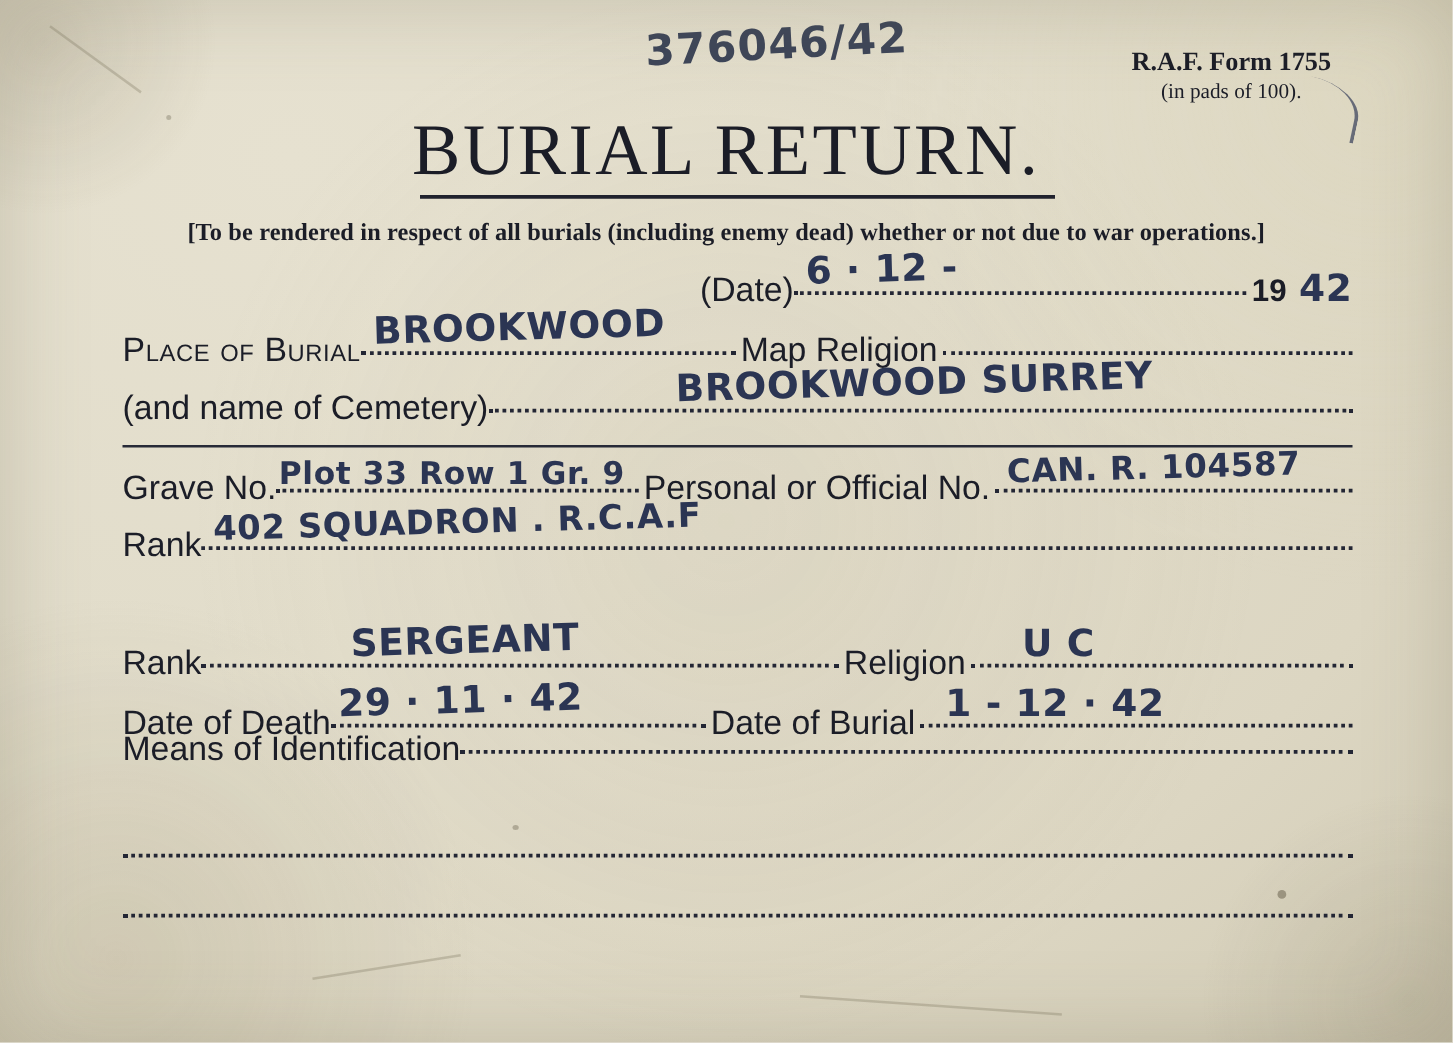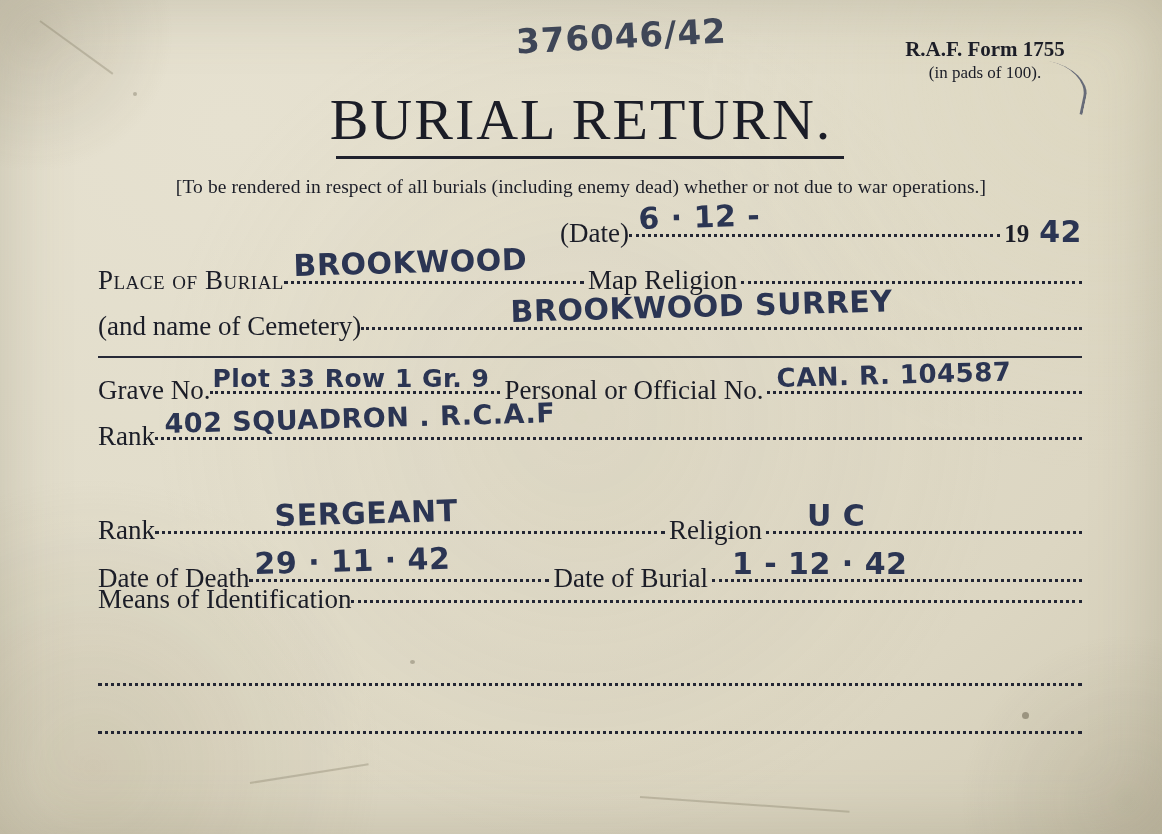--- a/index.html
+++ b/index.html
@@ -116,37 +116,37 @@
     background: #20222d;
   }
 
   .subtitle {
     position: absolute;
     left: 0;
     right: 0;
     top: 176px;
     text-align: center;
     font-size: 19.5px;
-    font-weight: normal;
+    font-weight: bold;
     letter-spacing: 0.1px;
   }
 
   
   .row {
     position: absolute;
     left: 98px;
     width: 984px;
     height: 46px;
     display: flex;
     align-items: baseline;
     font-size: 27px;
     white-space: nowrap;
   }
   .lbl {
-    font-family: Liberation Serif, serif;
+    font-family: Liberation Sans, sans-serif;
     font-size: 27px;
   }
   .smallcaps {
     font-variant: small-caps;
     letter-spacing: 0.5px;
   }
   
   .dots {
     flex: 1 1 auto;
     position: relative;

